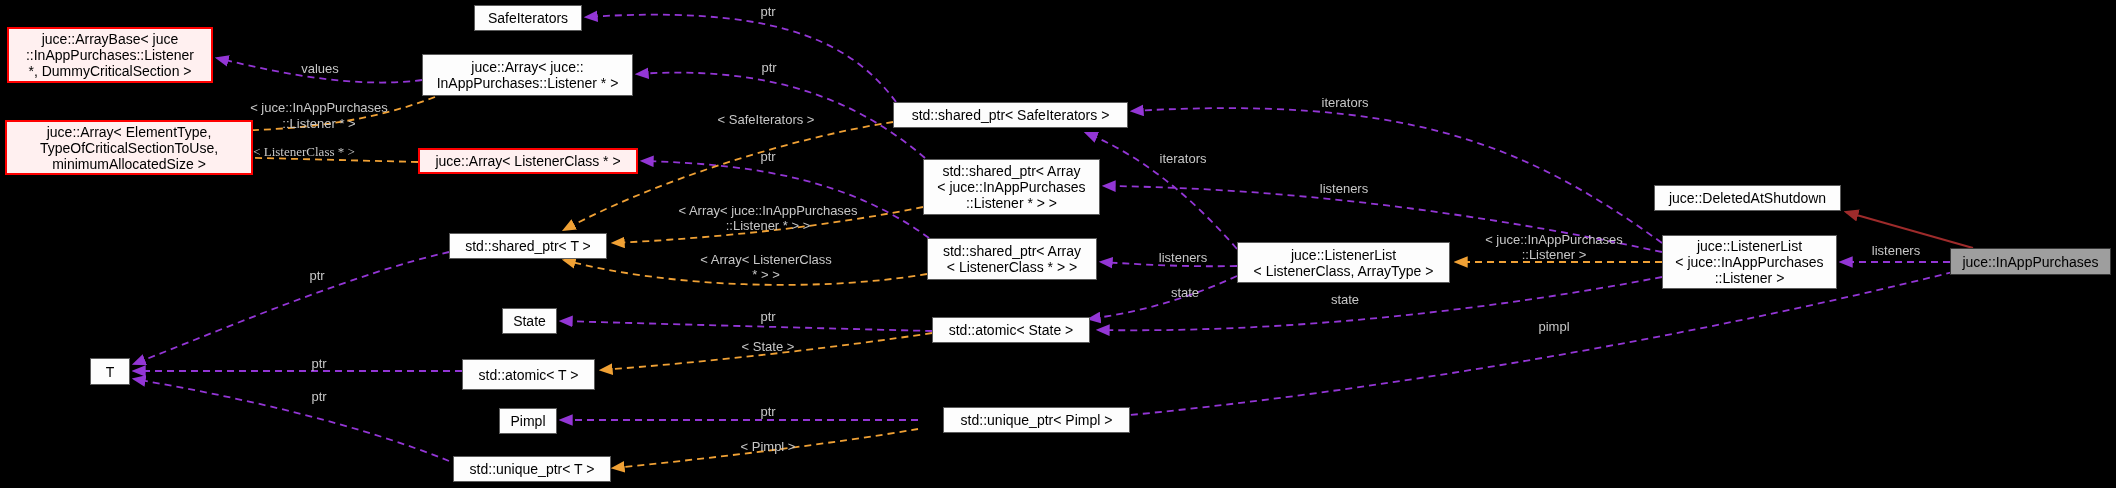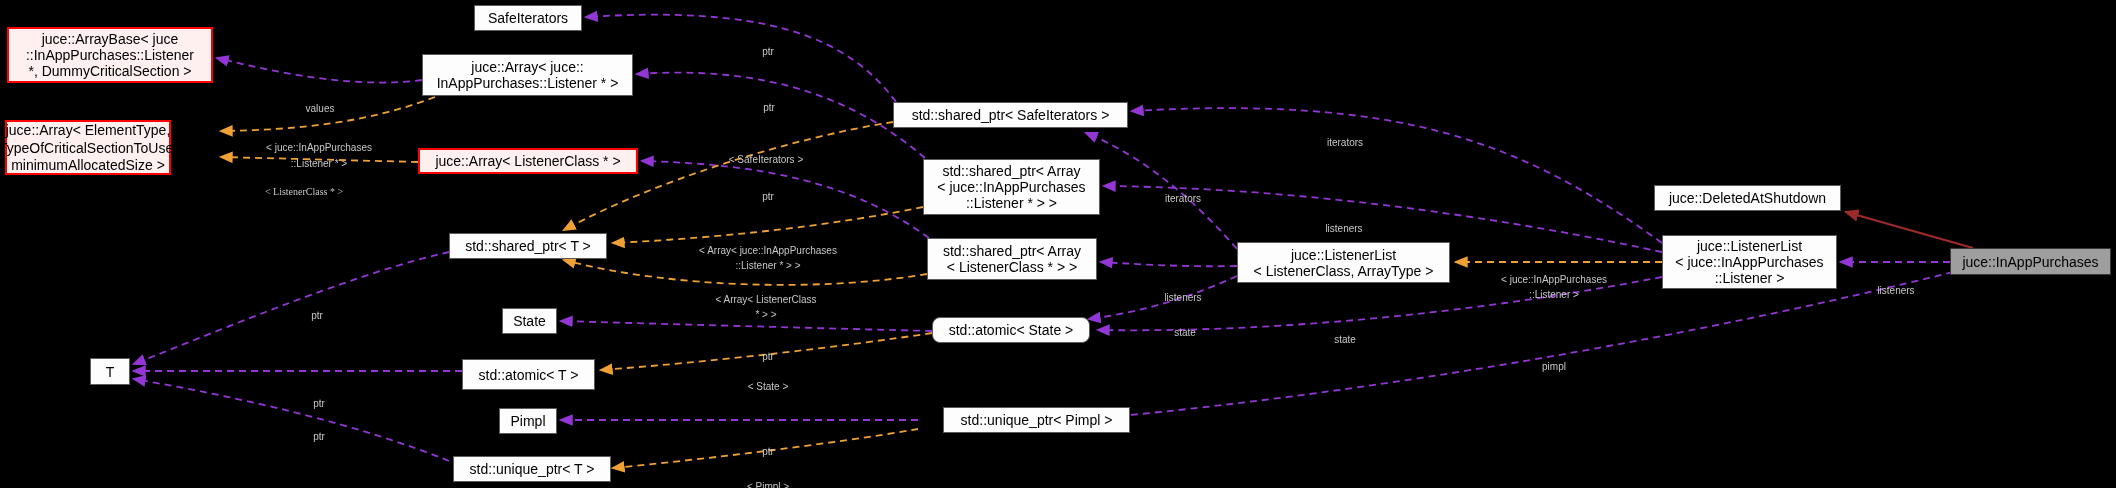--- a/index.html
+++ b/index.html
@@ -7,21 +7,21 @@
          font-family:"Liberation Sans",sans-serif;}
   #edges{position:absolute;left:0;top:0;width:2116px;height:488px;}
   .node{position:absolute;box-sizing:border-box;display:flex;flex-direction:column;
         justify-content:center;align-items:center;text-align:center;
         background:#fdfdfd;border:1px solid #5c5c5c;color:#000000;
         font-size:14px;line-height:16px;white-space:nowrap;z-index:2;cursor:pointer;}
   .node.red{border:2px solid #ff0000;background:#fff0f0;}
   .node.current{background:#9e9e9e;border:1px solid #383838;cursor:default;}
   .nl{display:block;}
   .elabel{position:absolute;transform:translate(-50%,-50%);color:#c7c7c7;
-          font-size:10px;line-height:14px;white-space:nowrap;z-index:1;margin-top:40px;}
+          font-size:13px;line-height:14px;white-space:nowrap;z-index:1;}
 </style>
 </head>
 <body>
 
 <div id="graph">
 
   <svg id="edges" viewBox="0 0 2116 488" xmlns="http://www.w3.org/2000/svg">
     <defs>
       <marker id="ah-purple" viewBox="0 0 12 10" refX="10" refY="5" markerWidth="14" markerHeight="12" orient="auto" markerUnits="userSpaceOnUse">
         <path d="M0,0 L12,5 L0,10 z" fill="#9336d5"></path>
@@ -80,21 +80,21 @@
 
   <div class="node" style="left:893px;top:102px;width:235px;height:26px;">
     <span class="nl">std::shared_ptr&lt; SafeIterators &gt;</span>
   </div>
 
   <div class="node" style="left:422px;top:54px;width:211px;height:42px;">
     <span class="nl">juce::Array&lt; juce::</span>
     <span class="nl">InAppPurchases::Listener * &gt;</span>
   </div>
 
-  <div class="node red" style="left:5px;top:120px;width:166px;height:55px;justify-content:space-between;">
+  <div class="node red" style="left:5px;top:120px;width:248px;height:55px;">
     <span class="nl">juce::Array&lt; ElementType,</span>
     <span class="nl">TypeOfCriticalSectionToUse,</span>
     <span class="nl">minimumAllocatedSize &gt;</span>
   </div>
 
   <div class="node red" style="left:418px;top:148px;width:220px;height:26px;text-align:right;">
     <span class="nl">juce::Array&lt; ListenerClass * &gt;</span>
   </div>
 
   <div class="node" style="left:923px;top:159px;width:177px;height:56px;">
@@ -128,21 +128,21 @@
   </div>
 
   <div class="node current" style="left:1950px;top:248px;width:161px;height:27px;">
     <span class="nl">juce::InAppPurchases</span>
   </div>
 
   <div class="node" style="left:502px;top:308px;width:55px;height:26px;">
     <span class="nl">State</span>
   </div>
 
-  <div class="node" style="left:932px;top:317px;width:158px;height:26px;border-radius:8px;">
+  <div class="node" style="left:932px;top:317px;width:158px;height:26px;">
     <span class="nl">std::atomic&lt; State &gt;</span>
   </div>
 
   <div class="node" style="left:90px;top:358px;width:40px;height:27px;">
     <span class="nl">T</span>
   </div>
 
   <div class="node" style="left:462px;top:359px;width:133px;height:31px;">
     <span class="nl">std::atomic&lt; T &gt;</span>
   </div>

